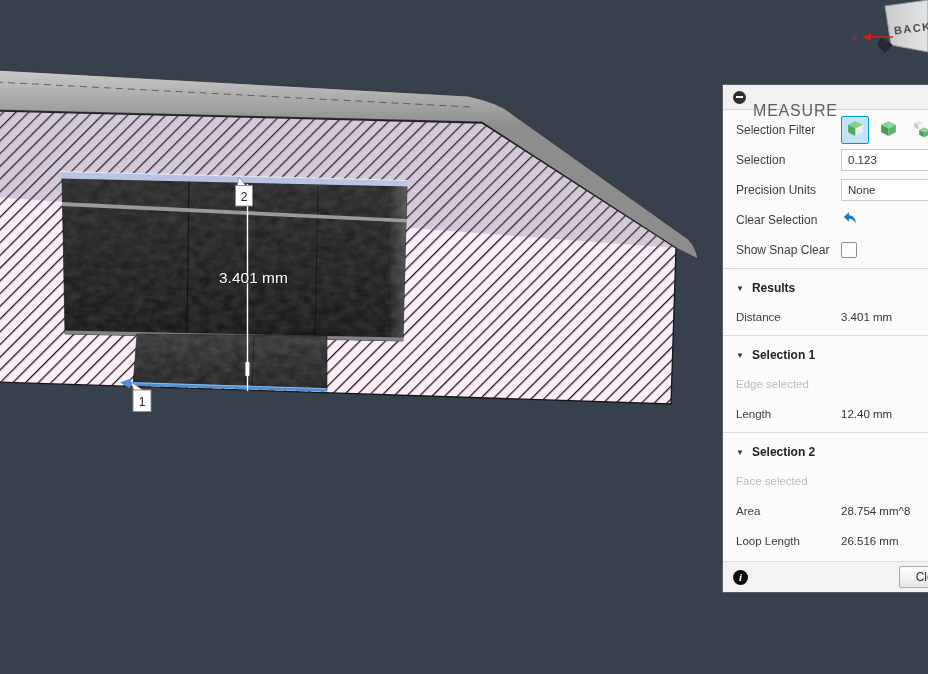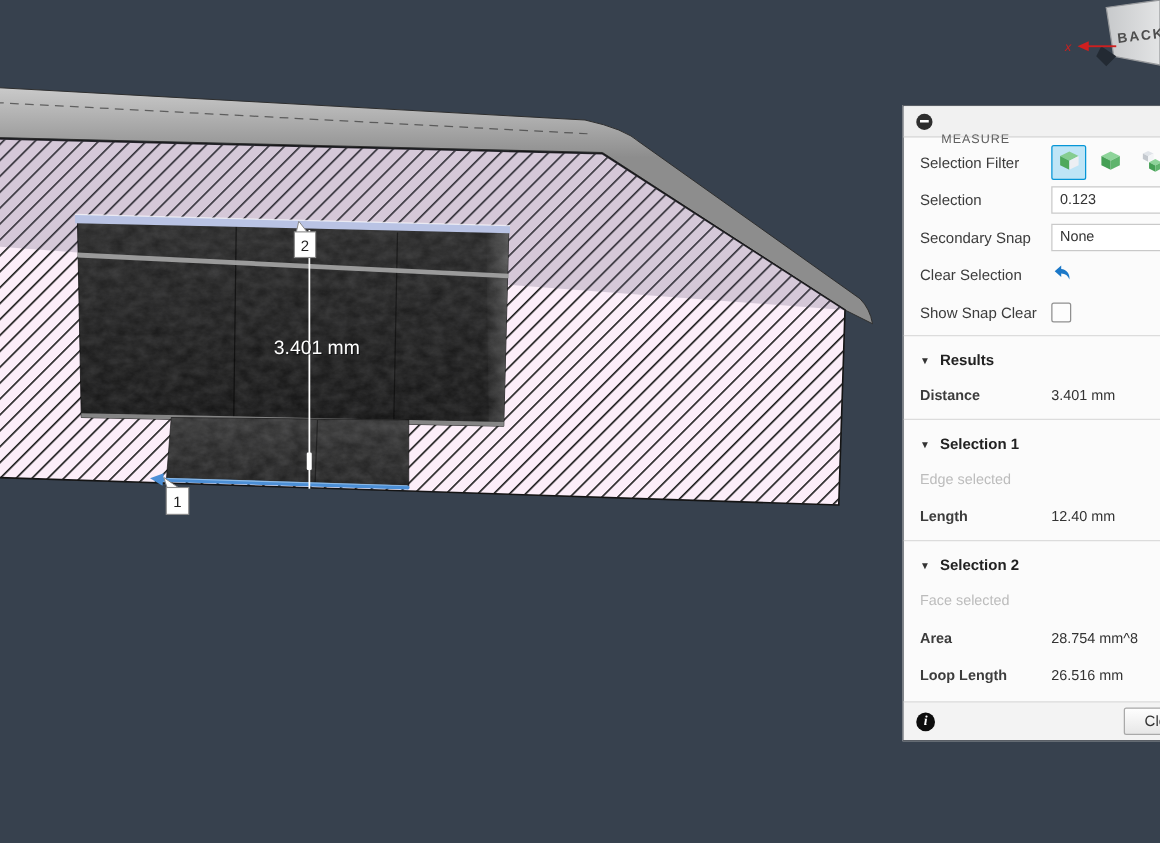--- a/index.html
+++ b/index.html
@@ -16,21 +16,21 @@
     position:absolute;left:722px;top:84px;width:248px;height:509px;
     background:#fbfbfb;border:1px solid #5a5f66;box-sizing:border-box;
     display:flex;flex-direction:column;color:#333;font-size:12px;
   }
   .panel-header{
     height:24px;flex:none;background:#f1f1f1;border-bottom:1px solid #d6d6d6;
     display:flex;align-items:center;gap:7px;padding:0 10px;
   }
   .grip{width:13px;height:13px;border-radius:50%;background:#2e2e2e;position:relative;flex:none;}
   .grip::after{content:"";position:absolute;left:3px;right:3px;top:5.5px;height:2px;background:#fff;}
-  .panel-title{color:#606060;font-size:10px;letter-spacing:.8px;margin-top:28px;}
+  .panel-title{color:#606060;font-size:16px;letter-spacing:.8px;margin-top:28px;}
 
   .controls{padding:5px 0 3px;}
   .row{height:30px;display:flex;align-items:center;padding-left:13px;}
   .row .label{width:105px;flex:none;font-size:12px;color:#3c3c3c;}
 
   .filter-group{display:flex;gap:5px;align-items:center;}
   .filter-btn{width:26px;height:26px;display:flex;align-items:center;justify-content:center;
     border:1px solid transparent;border-radius:2px;background:transparent;}
   .filter-btn.active{background:#bfe5f6;border-color:#0696d7;}
 
@@ -42,21 +42,21 @@
   .undo-btn{width:20px;height:20px;border:none;background:transparent;padding:0;display:flex;align-items:center;}
   .checkbox{width:14px;height:14px;border:1px solid #8f8f8f;border-radius:2px;background:#fdfdfd;}
 
   .divider{height:1px;background:#dcdcdc;flex:none;}
 
   .section{padding:5px 0 3px;}
   .section-header{height:28px;display:flex;align-items:center;padding-left:13px;gap:8px;
     font-weight:bold;font-size:12px;color:#222;}
   .tri::before{content:"\25BC";font-size:8px;color:#333;position:relative;top:-1px;}
   .kv{height:30px;display:flex;align-items:center;padding-left:13px;font-size:11.5px;}
-  .kv .k{width:105px;flex:none;color:#3c3c3c;font-weight:bold;}
+  .kv .k{width:105px;flex:none;color:#3c3c3c;}
   .kv .v{color:#333;}
   .muted{height:30px;display:flex;align-items:center;padding-left:13px;font-size:11.5px;color:#bcbcbc;}
 
   .footer{
     margin-top:auto;flex:none;height:30px;border-top:1px solid #dcdcdc;background:#f3f3f3;
     display:flex;align-items:center;padding:0 10px;position:relative;
   }
   .info{
     width:15px;height:15px;border-radius:50%;background:#0d0d0d;color:#fff;
     display:flex;align-items:center;justify-content:center;
@@ -223,21 +223,21 @@
 
     <div class="row">
       <span class="label">Selection</span>
       <span class="select">
         <span>0.123</span>
 
       </span>
     </div>
 
     <div class="row">
-      <span class="label">Secondary Snap</span>
+      <span class="label">Precision Units</span>
       <span class="select">
         <span>None</span>
 
       </span>
     </div>
 
     <div class="row">
       <span class="label">Clear Selection</span>
       <span class="undo-btn">
         <span>

